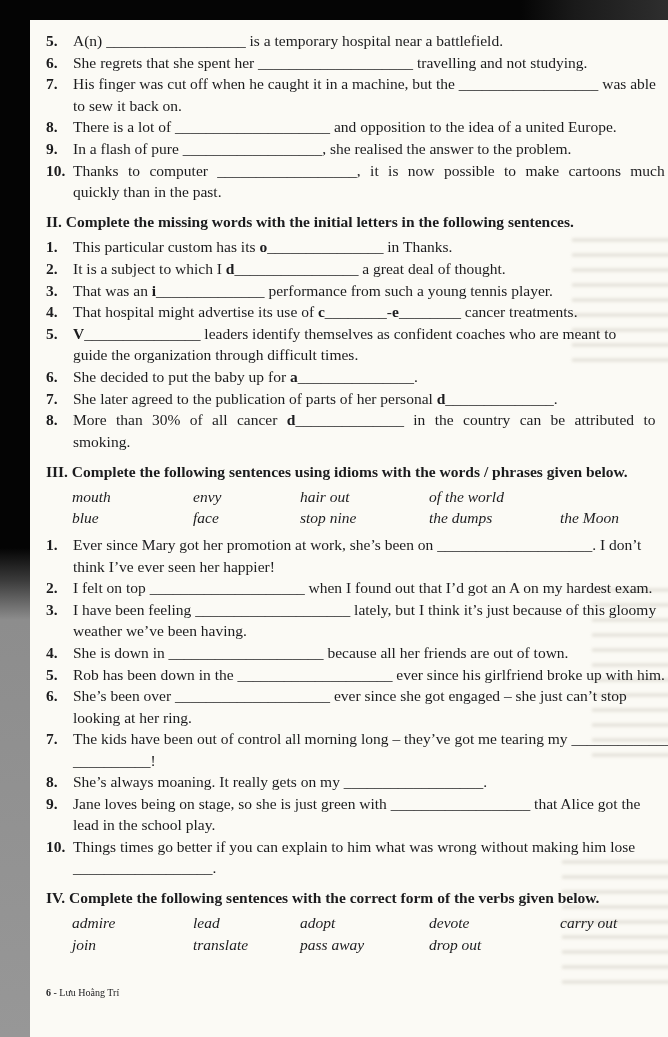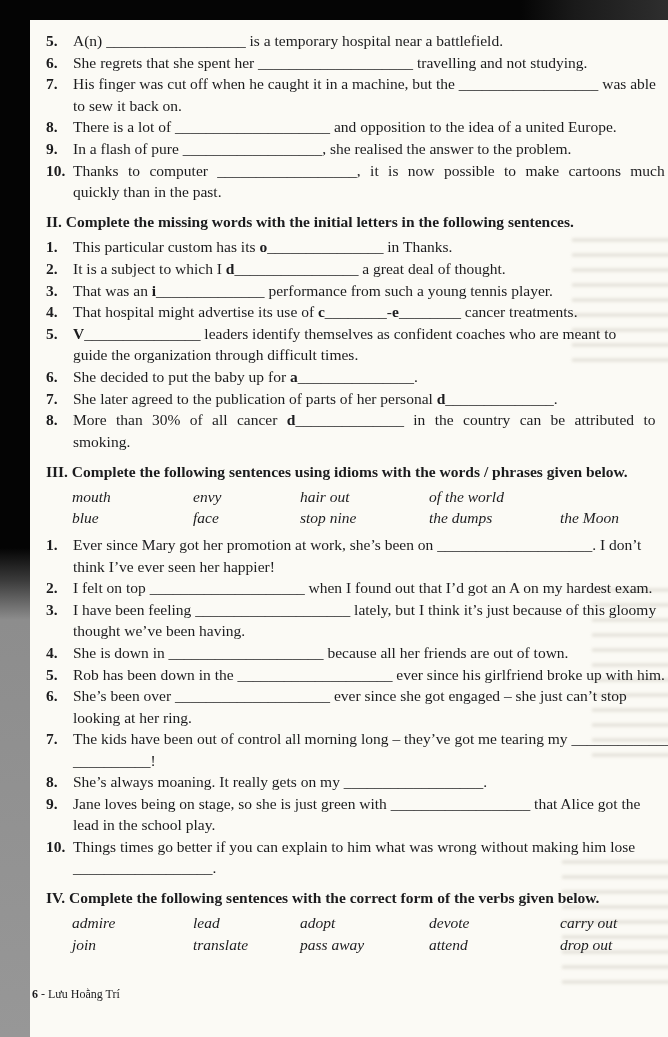--- a/index.html
+++ b/index.html
@@ -45,22 +45,22 @@
   .line, .heading { line-height: 21.2px; white-space: nowrap; }
   .item { display: flex; margin: 0 0 0.5px 0; }
   .num { flex: 0 0 27px; width: 27px; font-weight: 700; line-height: 21.2px; }
   .lines { flex: 1 1 auto; min-width: 0; overflow: visible; }
   .heading { font-weight: 700; margin: 9px 0 4px 0; }
   .sp { word-spacing: 5.5px; }
   .b { font-weight: 700; }
   .wordbank { margin: 2px 0 6px 26px; font-style: italic; }
   .wb-row { display: grid; grid-template-columns: 121px 107px 129px 131px auto; line-height: 21.2px; }
   .footer {
-    position: absolute; left: 32px; top: 987px;
-    font-size: 12px; z-index: 2;
+    position: absolute; left: 46px; top: 987px;
+    font-size: 10px; z-index: 2;
   }
   .pgnum { font-weight: 700; }
 </style>
 </head>
 <body>
 
 <div class="scan-top"></div>
 <div class="scan-left"></div>
 <div class="ghost g1"></div>
 <div class="ghost g2"></div>
@@ -187,21 +187,21 @@
       <div class="item">
         <span class="num">2.</span>
         <div class="lines">
           <div class="line"><span>I felt on top </span><span>____________________</span><span> when I found out that I’d got an A on my hardest exam.</span></div>
         </div>
       </div>
       <div class="item">
         <span class="num">3.</span>
         <div class="lines">
           <div class="line"><span>I have been feeling </span><span>____________________</span><span> lately, but I think it’s just because of this gloomy</span></div>
-          <div class="line"><span>thought we’ve been having.</span></div>
+          <div class="line"><span>weather we’ve been having.</span></div>
         </div>
       </div>
       <div class="item">
         <span class="num">4.</span>
         <div class="lines">
           <div class="line"><span>She is down in </span><span>____________________</span><span> because all her friends are out of town.</span></div>
         </div>
       </div>
       <div class="item">
         <span class="num">5.</span>
@@ -250,21 +250,20 @@
         <span class="wb-cell">admire</span>
         <span class="wb-cell">lead</span>
         <span class="wb-cell">adopt</span>
         <span class="wb-cell">devote</span>
         <span class="wb-cell">carry out</span>
       </div>
       <div class="wb-row">
         <span class="wb-cell">join</span>
         <span class="wb-cell">translate</span>
         <span class="wb-cell">pass away</span>
-        <span class="wb-cell">attend</span>
         <span class="wb-cell">drop out</span>
       </div>
     </div>
   </div>
 
 <div class="footer">
   <span class="pgnum">6</span><span> - Lưu Hoằng Trí</span>
 </div>
 
 </body></html>

